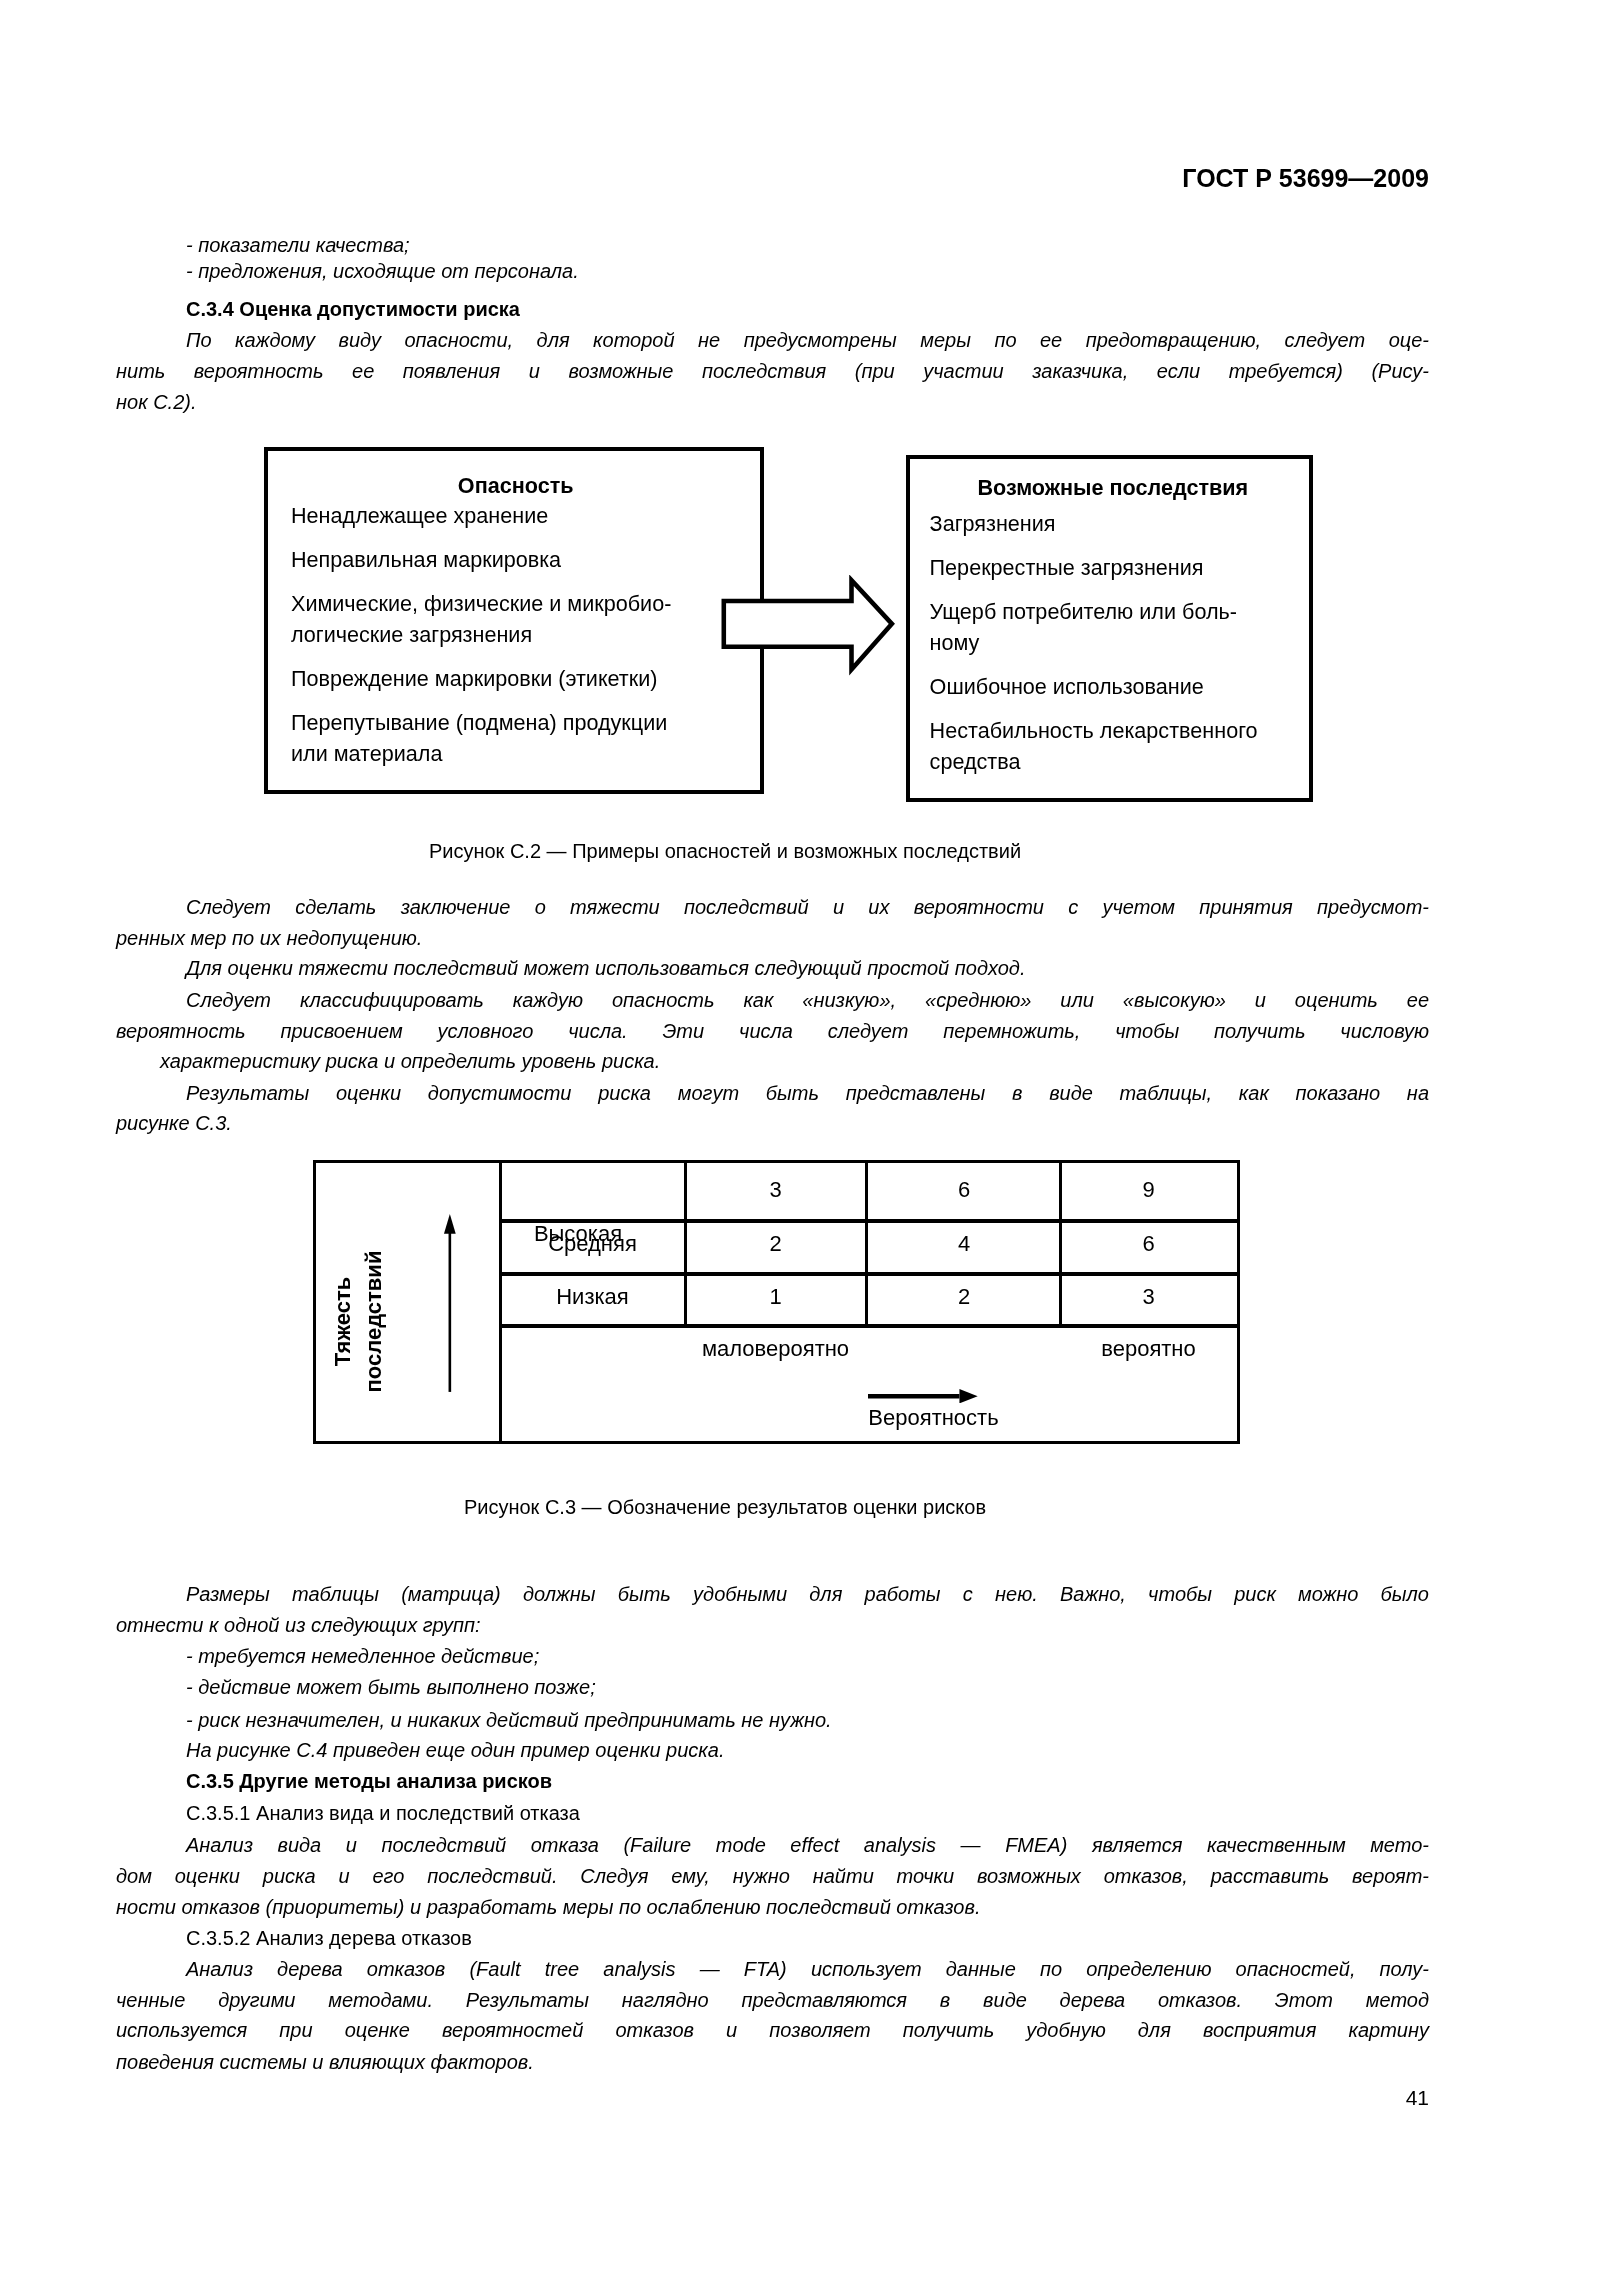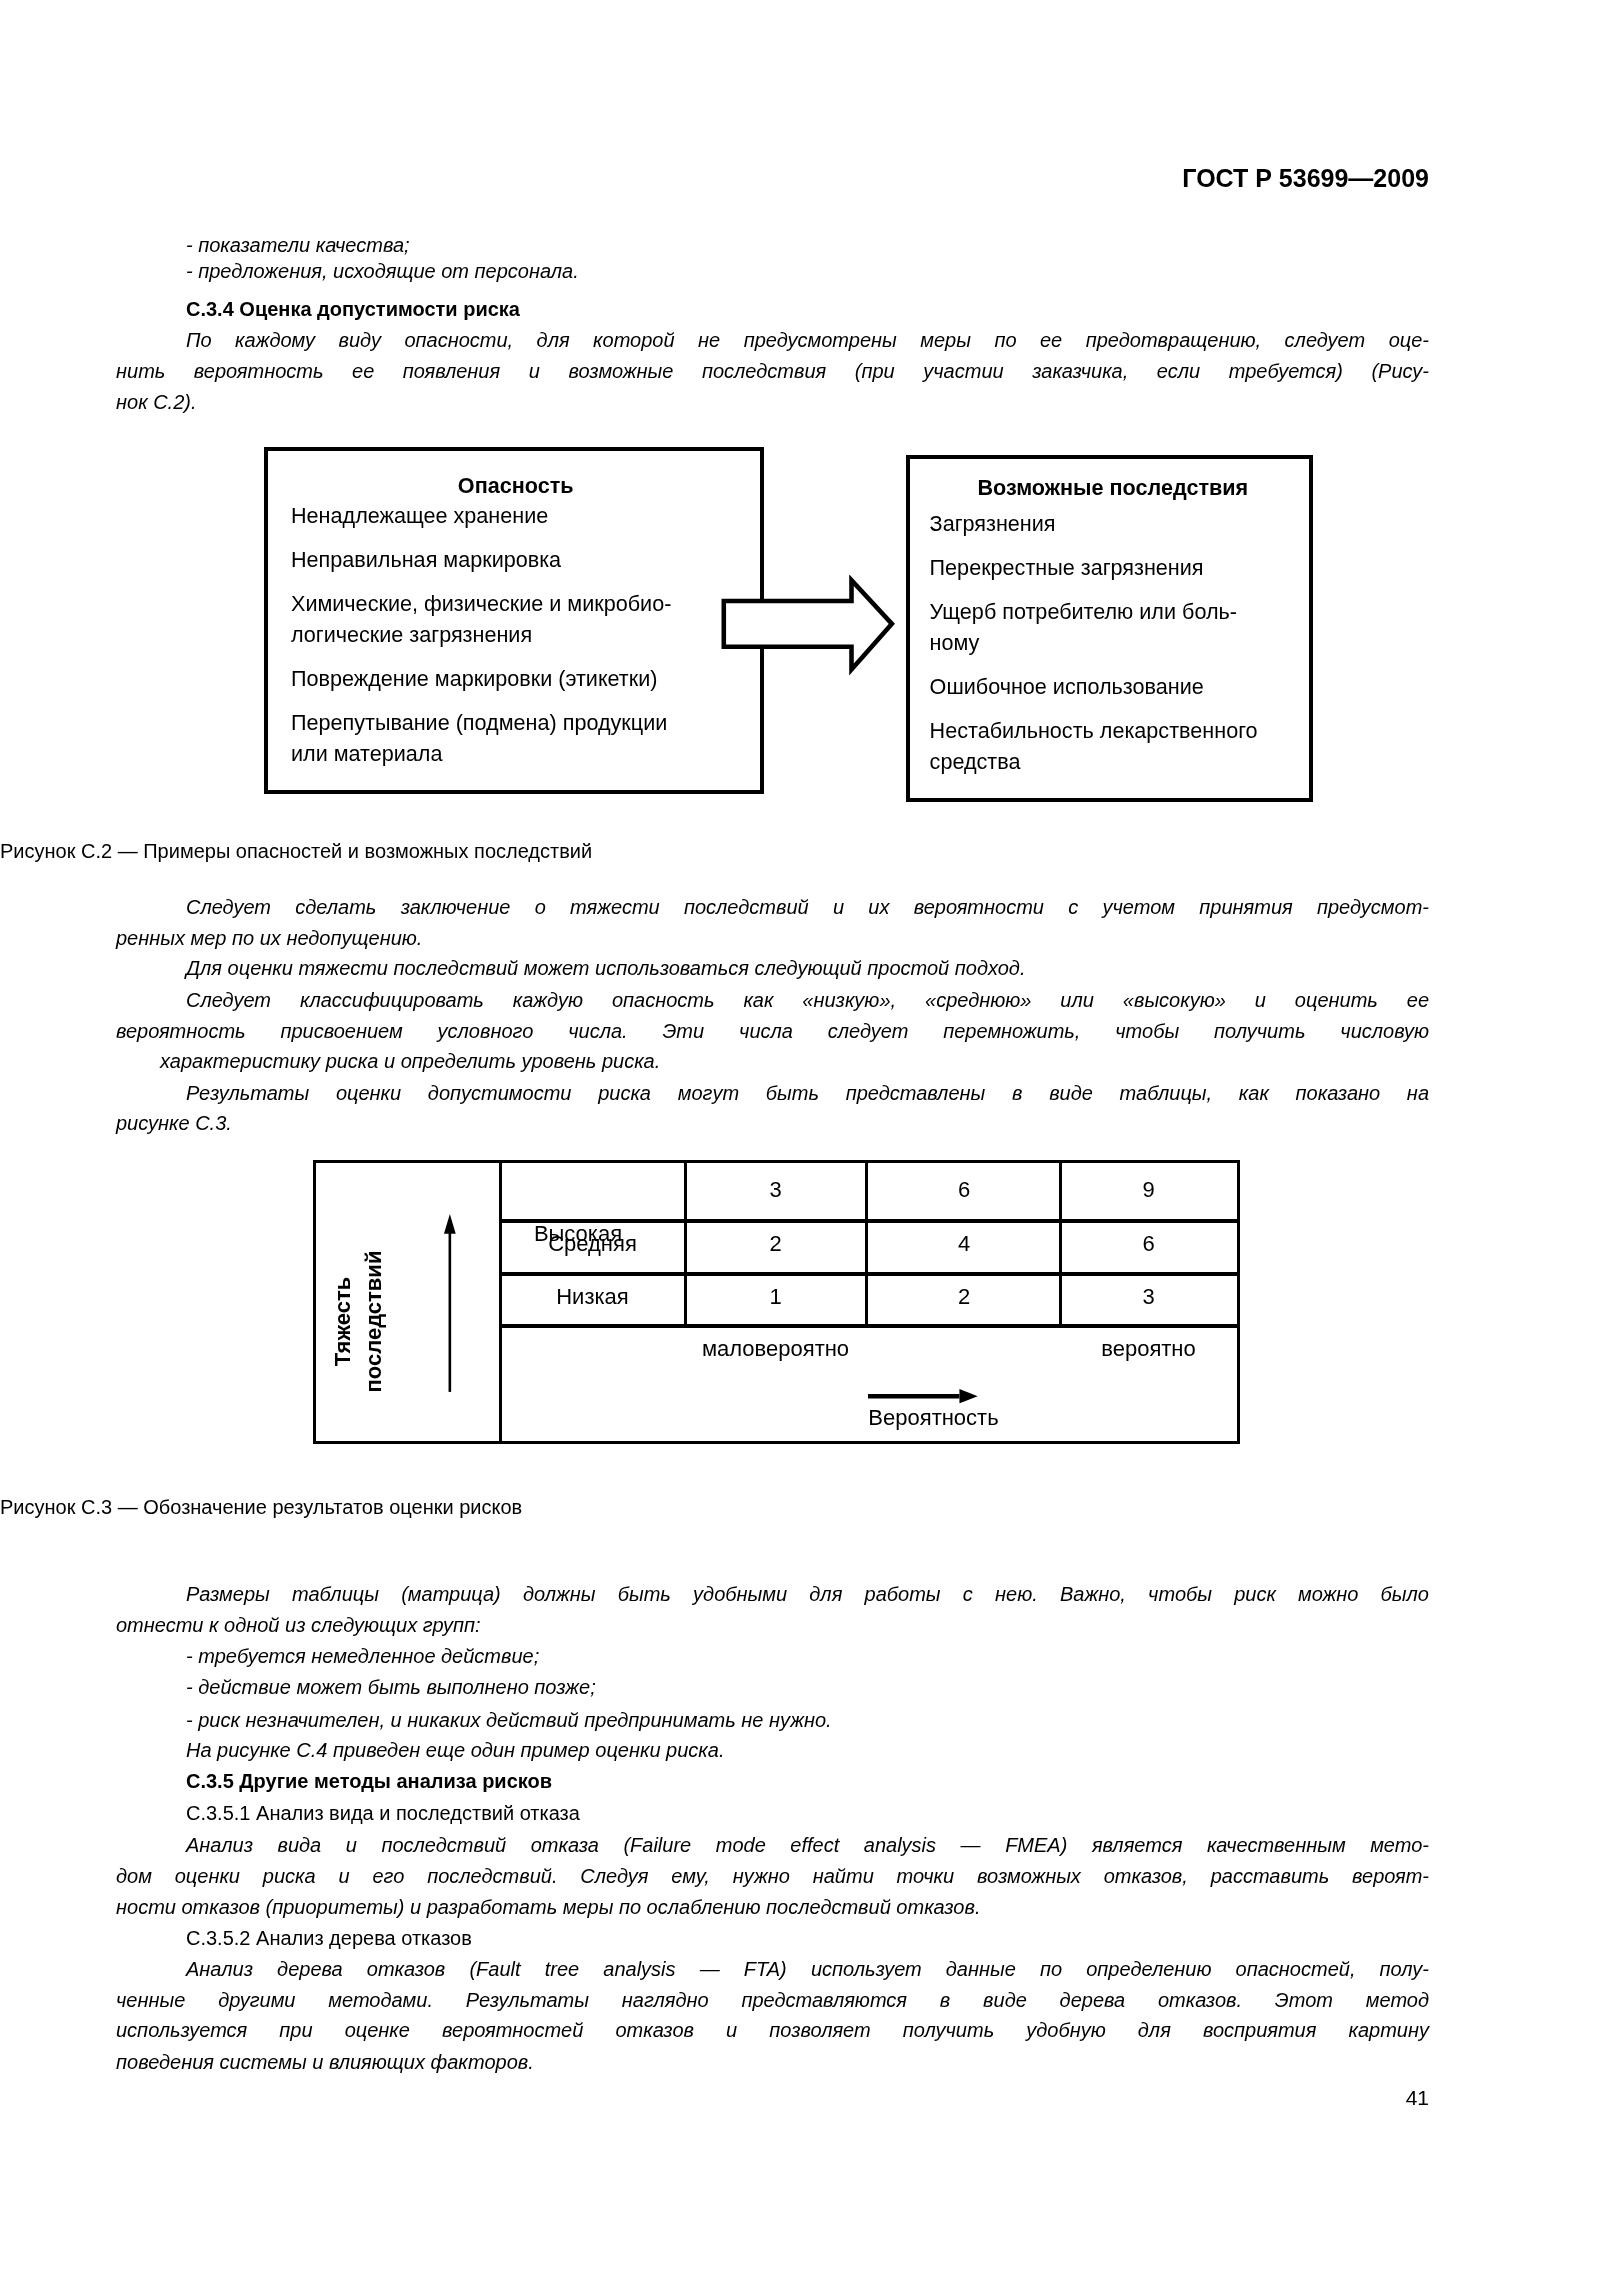--- a/index.html
+++ b/index.html
@@ -4,21 +4,21 @@
 <style>
   html, body { margin:0; padding:0; background:#ffffff; }
   body { width:1623px; height:2295px; position:relative; overflow:hidden; color:#000; font-family:"Liberation Sans", sans-serif; }
   .abs { position:absolute; }
   .line { position:absolute; left:116px; width:1313px; font-size:20px; line-height:31px; white-space:nowrap; }
   .it { font-style:italic; }
   .b { font-weight:bold; }
   .ind { left:186px; width:1243px; }
   .just { text-align:justify; text-align-last:justify; white-space:normal; }
   .header { position:absolute; right:194px; top:164px; font-size:25px; font-weight:bold; }
-  .caption { position:absolute; left:0; width:1450px; font-size:20px; line-height:31px; }
+  .caption { position:absolute; left:0; width:1450px; text-align:center; font-size:20px; line-height:31px; }
   .box { position:absolute; border:4.6px solid #000; box-sizing:border-box; background:#fff; }
   .box .title { text-align:center; font-weight:bold; font-size:21.6px; }
   .box .item { font-size:21.6px; line-height:31px; }
   .box-left { left:232px; top:447px; width:500px; height:347px; padding:19.6px 19.6px 0 23px;margin-left:32px; }
   .box-left .title { margin-left:0; line-height:29px; }
   .box-left .item { margin-bottom:13px; }
   .box-right { left:906px; top:455px; width:407px; height:347px; padding:11.8px 13px 0 19.6px; }
   .box-right .title { line-height:33px; }
   .box-right .item { margin-bottom:13px; }
   .box-right .item.first { margin-top:3.9px; }

